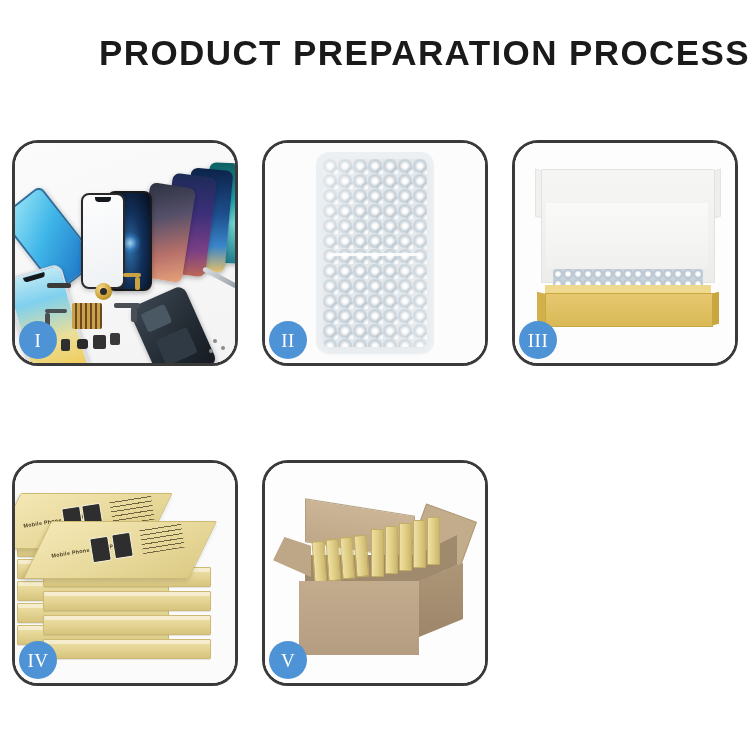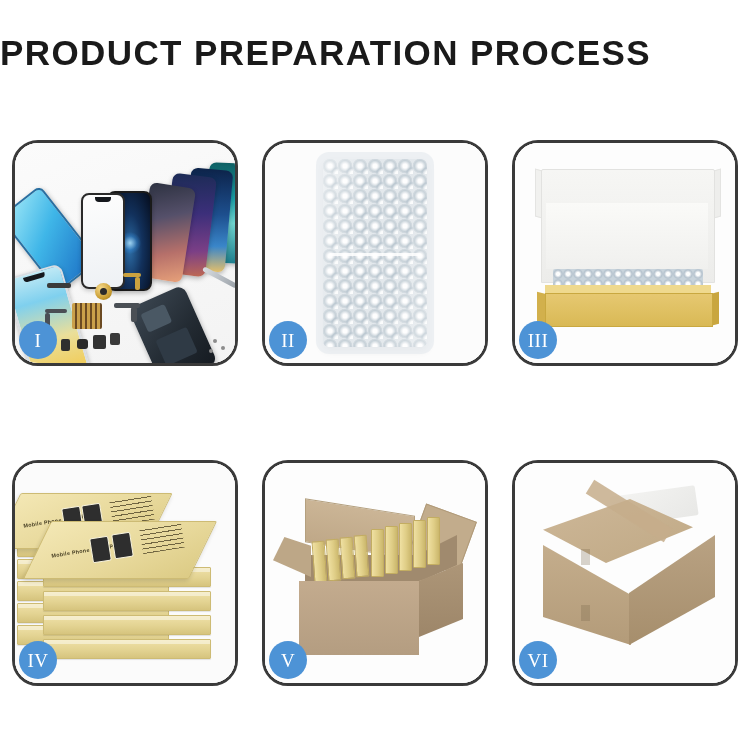--- a/index.html
+++ b/index.html
@@ -6,21 +6,21 @@
   body{
     width:750px;height:750px;background:#ffffff;
     font-family:"Liberation Sans","DejaVu Sans",sans-serif;
     overflow:hidden;position:relative;
   }
   .page{width:750px;height:750px;position:relative;}
 
   
   .header{position:absolute;left:0;top:0;width:750px;height:120px;}
   .title{
-    position:absolute;left:0;top:33px;width:750px;text-align:left;
+    position:absolute;left:0;top:33px;width:750px;text-align:right;
     font-size:35px;font-weight:700;letter-spacing:1.4px;color:#1a1a1a;
     white-space:nowrap;
   }
   .subtitle{
     position:absolute;left:0;top:84px;width:750px;text-align:center;
     font-size:14.5px;font-weight:400;letter-spacing:.1px;color:#2b2b2b;
     white-space:nowrap;
   }
 
   
@@ -353,30 +353,15 @@
 
           <div class="c5-rim"></div>
           <div class="c5-side"></div>
           <div class="c5-front"></div>
           <div class="c5-flapL"></div>
         </div>
         <div class="badge">V</div>
       </div>
     </div>
 
-    <div class="cell c5">
-      <div class="panel">
-        <div class="stage">
-          <div class="b6-bg"></div>
-          <div class="c6-sheet"></div>
-          <div class="c6-top"></div>
-          <div class="c6-tape"></div>
-          <div class="c6-left"></div>
-          <div class="c6-right"></div>
-          <div class="c6-seamv" style="left:66px;top:86px;width:9px;height:16px;"></div>
-          <div class="c6-seamv" style="left:66px;top:142px;width:9px;height:16px;"></div>
-        </div>
-        <div class="badge">VI</div>
-      </div>
-    </div>
 
   </div>
 </div>
 
 </body></html>

